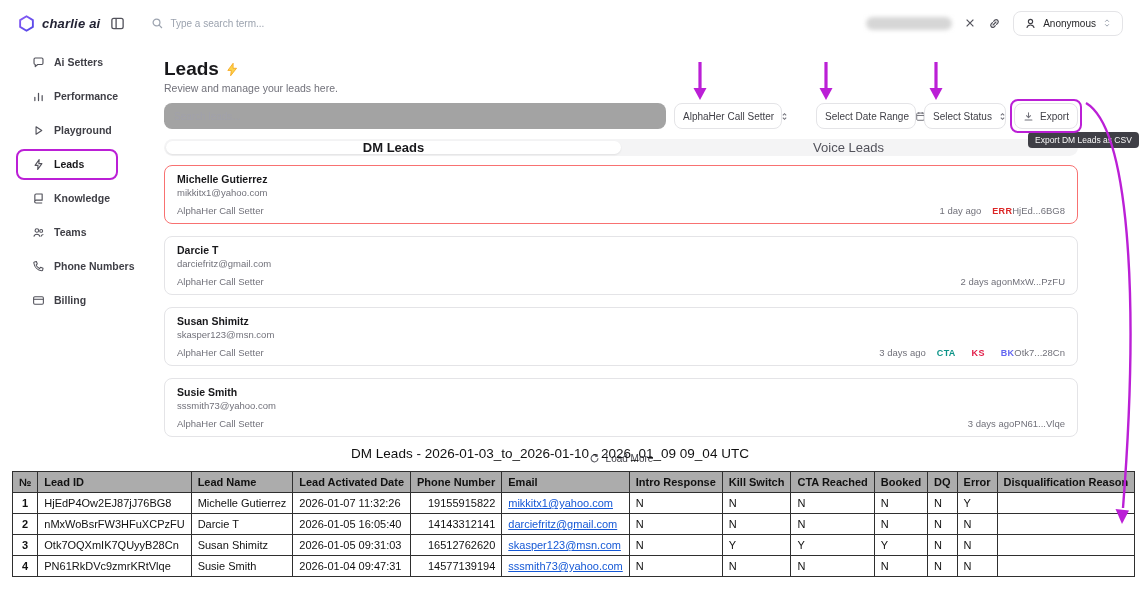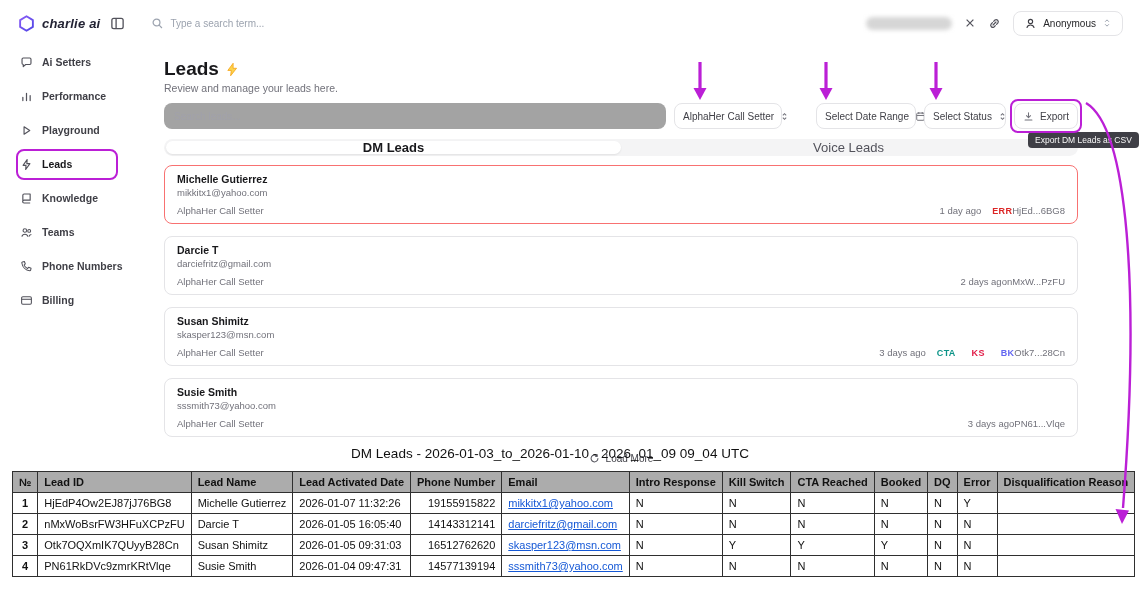--- a/index.html
+++ b/index.html
@@ -15,21 +15,21 @@
   .panel-toggle { margin-left: 10px; }
   .global-search { margin-left: 26px; display: flex; align-items: center; gap: 6px; }
   .global-search input { border: none; outline: none; font-size: 10px; color: #374151; width: 180px; font-family: "Liberation Sans", sans-serif; }
   .global-search input::placeholder { color: #9ca3af; }
   .topbar-right { margin-left: auto; display: flex; align-items: center; gap: 12px; }
   .redacted-pill { width: 86px; height: 13px; background: #d6d6d6; border-radius: 7px; filter: blur(2px); }
   .user-btn { display: flex; align-items: center; gap: 6px; border: 1px solid #e4e4e7; border-radius: 8px;
               padding: 5px 10px; font-size: 10px; color: #27272a; background: #fff; cursor: pointer; }
 
   
-  .sidebar { position: absolute; top: 46px; left: 0; width: 148px; padding: 4px 10px; }
+  .sidebar { position: absolute; top: 46px; left: 12px; width: 148px; padding: 4px 10px; }
   .side-item { display: flex; align-items: center; gap: 9px; height: 24px; margin-bottom: 10px;
                padding: 0 10px; font-size: 10.5px; font-weight: 700; color: #3f3f46; border-radius: 8px; cursor: pointer; }
   .side-item svg { flex: 0 0 auto; stroke: #52525b; }
   .side-item.active { color: #18181b; }
 
   
   .main { position: absolute; top: 46px; left: 148px; width: 946px; padding: 12px 16px 0 16px; }
   .page-title { display: flex; align-items: center; gap: 6px; font-size: 19px; font-weight: 700; color: #18181b; height: 22px; }
   .page-sub { margin-top: 2px; font-size: 10.5px; color: #71717a; height: 13px; }
   .toolbar { margin-top: 8px; display: flex; align-items: center; gap: 8px; height: 26px; }

